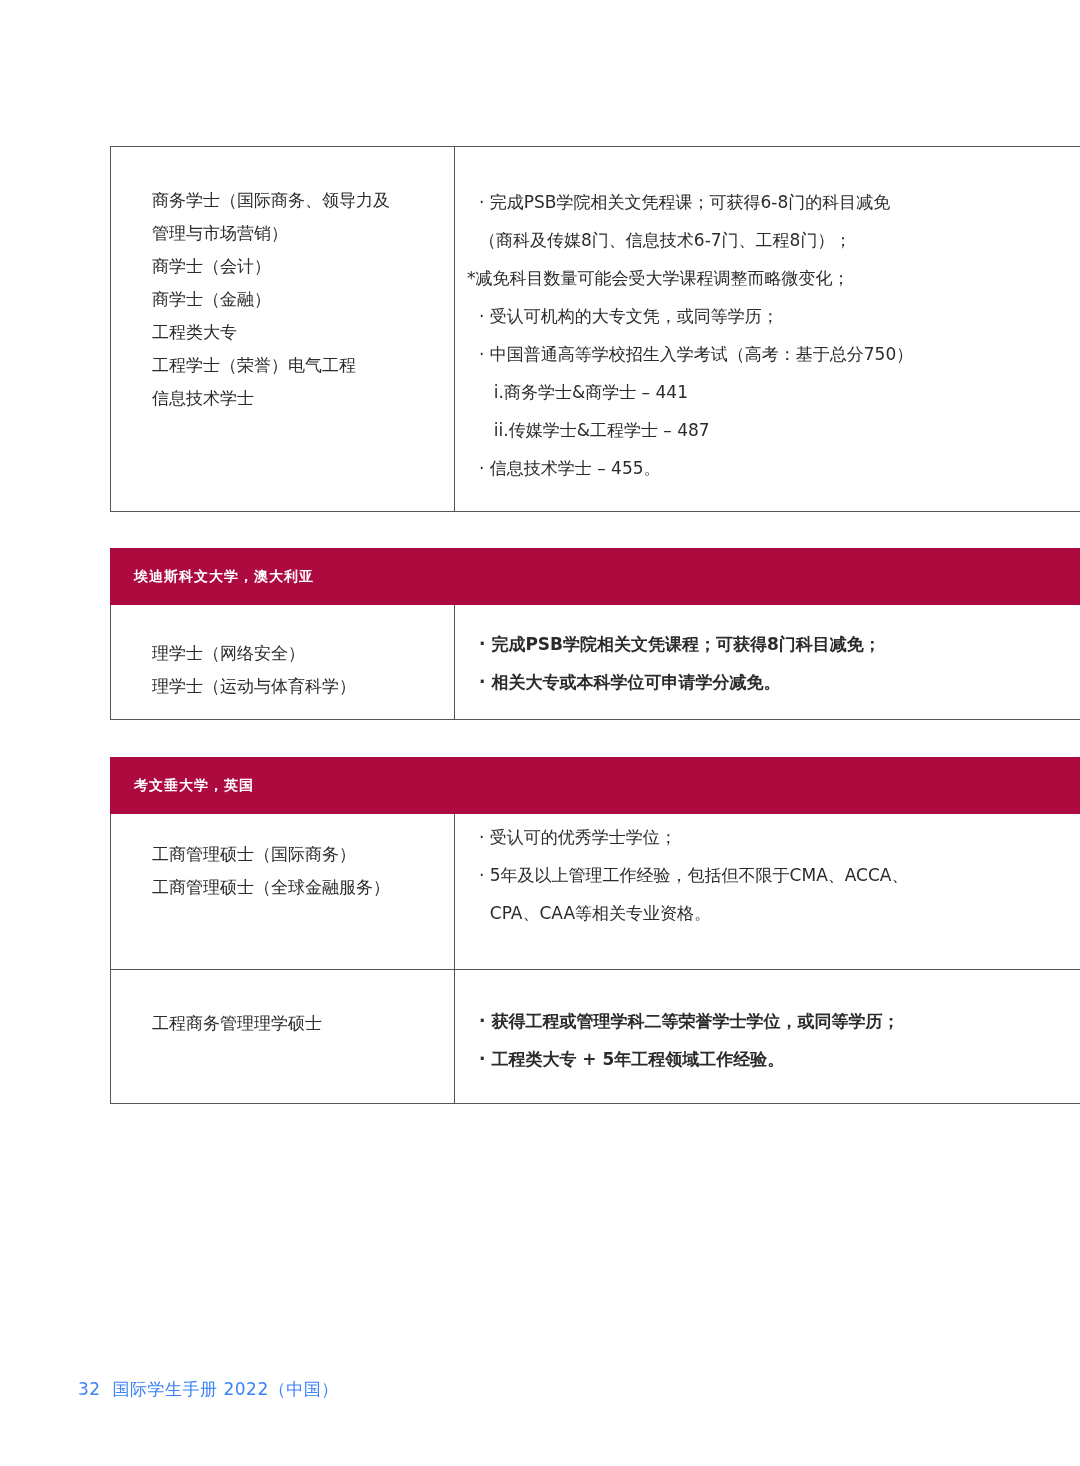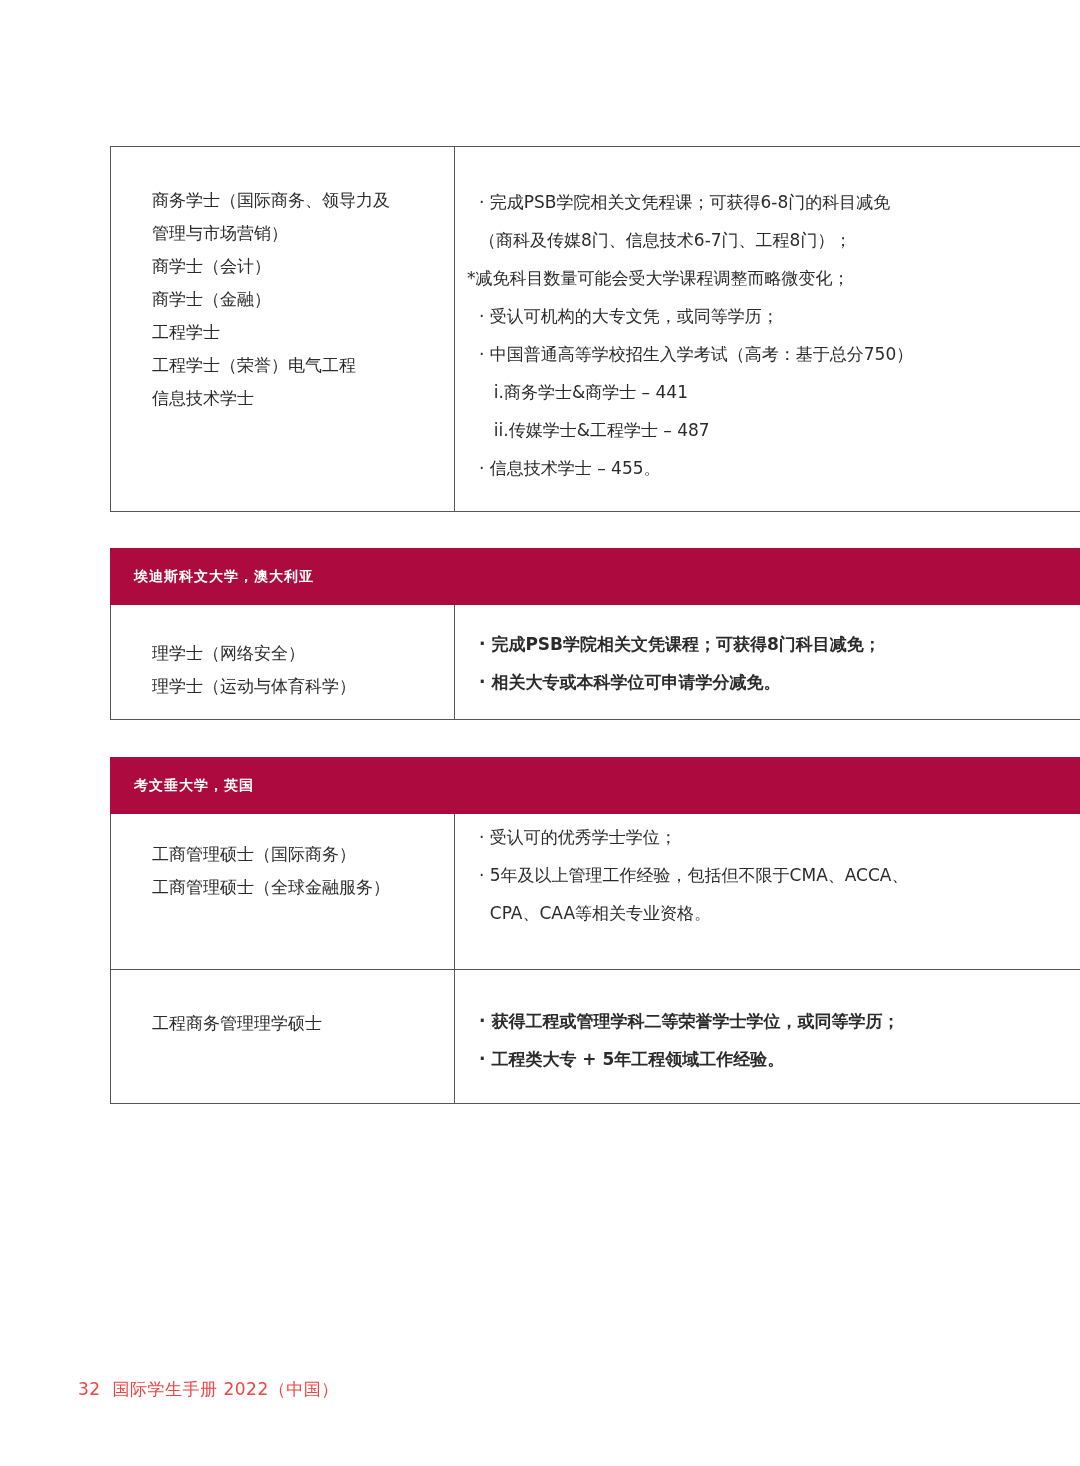--- a/index.html
+++ b/index.html
@@ -15,34 +15,34 @@
   }
   .table { border: 1.5px solid #555; border-top: none; }
   .table.noheader { border-top: 1.5px solid #555; }
   .row { display: flex; }
   .row + .row { border-top: 1.5px solid #555; }
   .col-left { width: 344px; border-right: 1.5px solid #555; box-sizing: border-box; padding-left: 41px; }
   .col-right { flex: 1; padding-left: 24px; padding-right: 10px; }
   .line { font-size: 17px; white-space: nowrap; }
   .left-line { height: 33px; line-height: 33px; }
   .right-line { height: 38px; line-height: 38px; }
-  .footer { position: absolute; left: 78px; top: 1378px; font-size: 17px; color: #ef4444; letter-spacing: 0.5px; }
+  .footer { position: absolute; left: 78px; top: 1378px; font-size: 17px; color: #3b82f6; letter-spacing: 0.5px; }
 </style>
 </head>
 <body>
 
 <div class="block" style="top:146px;">
   <div class="table noheader">
     <div class="row" style="height:364px;">
       <div class="col-left" style="padding-top:37px;">
         <div class="line left-line">商务学士（国际商务、领导力及</div>
         <div class="line left-line">管理与市场营销）</div>
         <div class="line left-line">商学士（会计）</div>
         <div class="line left-line">商学士（金融）</div>
-        <div class="line left-line">工程学士</div>
+        <div class="line left-line">工程类大专</div>
         <div class="line left-line">工程学士（荣誉）电气工程</div>
         <div class="line left-line">信息技术学士</div>
       </div>
       <div class="col-right" style="padding-top:36px;">
         <div class="line right-line">· 完成PSB学院相关文凭程课；可获得6-8门的科目减免</div>
         <div class="line right-line">（商科及传媒8门、信息技术6-7门、工程8门）；</div>
         <div class="line right-line" style="margin-left:-12px;">*减免科目数量可能会受大学课程调整而略微变化；</div>
         <div class="line right-line">· 受认可机构的大专文凭，或同等学历；</div>
         <div class="line right-line">· 中国普通高等学校招生入学考试（高考：基于总分750）</div>
         <div class="line right-line" style="padding-left:4px;white-space:pre;">  i.商务学士&amp;商学士 – 441</div>

